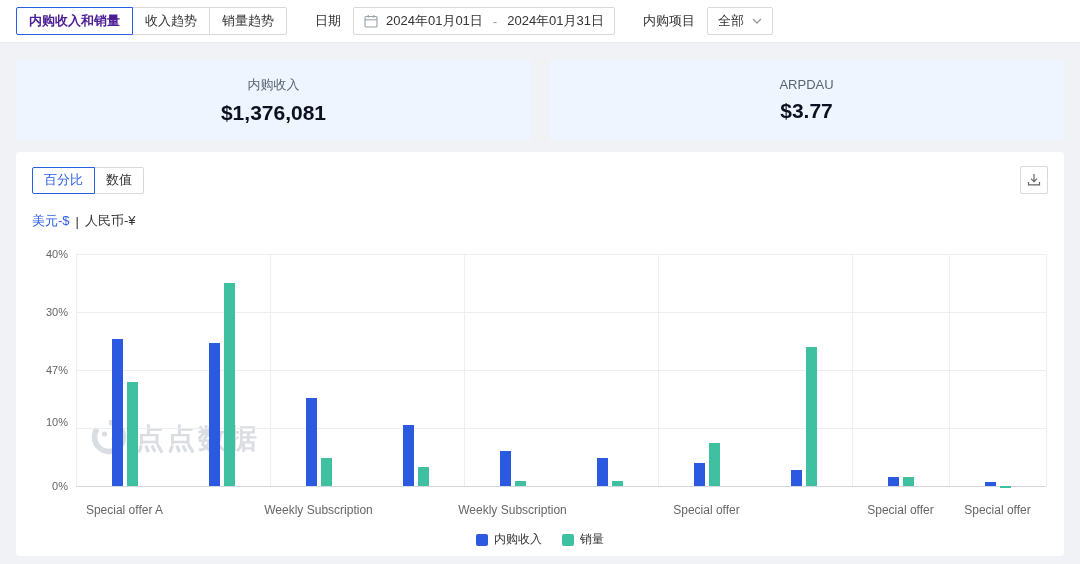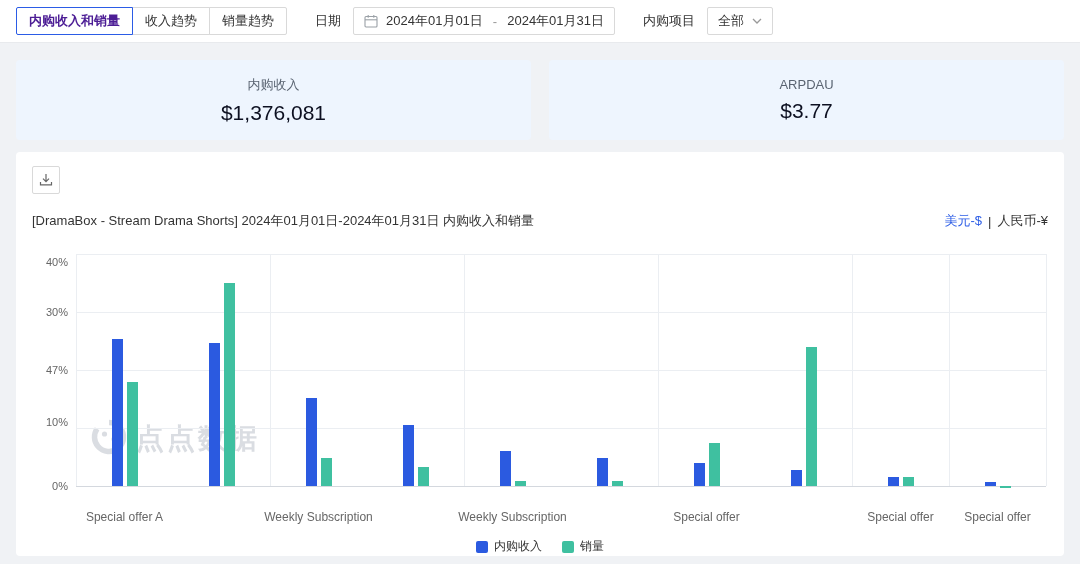--- a/index.html
+++ b/index.html
@@ -15,21 +15,21 @@
   .tab.active{color:#4c1d95;border-color:#2b5ce6;position:relative;z-index:1;font-weight:bold}
   .flabel{font-size:13px;color:#333;margin-left:28px;margin-right:12px}
   .daterange,.select{display:flex;align-items:center;gap:8px;height:28px;border:1px solid #d9d9d9;border-radius:2px;padding:0 10px;font-size:13px;color:#333;background:#fff;cursor:pointer}
   .dsep{color:#999;margin:0 2px}
   .cal,.chev,.dlicon{display:inline-flex;align-items:center}
 
   
   .cards{display:flex;gap:18px;margin:18px 16px 12px}
   .card{flex:1;height:80px;background:#eef5fe;border-radius:4px;display:flex;flex-direction:column;align-items:center;justify-content:center;gap:7px}
   .card-title{font-size:13px;color:#5a6472}
-  .card-value{font-size:21px;font-weight:normal;color:#0d1021}
+  .card-value{font-size:21px;font-weight:bold;color:#0d1021}
 
   
   .panel{margin:0 16px;background:#fff;border-radius:4px;height:404px;padding:14px 16px;position:relative}
   .panel-toolbar{display:flex;justify-content:space-between;align-items:center}
   .mode-group{display:flex}
   .mode{height:27px;padding:0 11px;background:#fff;border:1px solid #d9d9d9;font-size:13px;color:#333;margin-left:-1px;cursor:pointer;font-family:inherit}
   .mode:first-child{margin-left:0;border-radius:2px 0 0 2px}
   .mode:last-child{border-radius:0 2px 2px 0}
   .mode.active{color:#2b5ce6;border-color:#2b5ce6;position:relative;z-index:1}
   .dl-btn{width:28px;height:28px;border:1px solid #d9d9d9;border-radius:2px;background:#fff;display:flex;align-items:center;justify-content:center;cursor:pointer}
@@ -43,21 +43,21 @@
 
   
   .chart-wrap{display:flex;margin-top:24px}
   .yaxis{width:44px;position:relative;height:232px;flex:none}
   .ytick{position:absolute;right:8px;transform:translateY(-50%);font-size:11px;color:#666}
   .plot{position:relative;width:970px;height:232px;overflow:visible;flex:none}
   .hline{position:absolute;left:0;right:0;height:1px;background:#ebeef2}
   .hline.base{background:#d4d8de}
   .vline{position:absolute;top:0;bottom:0;width:1px;background:#ebeef2}
   .bar{position:absolute;z-index:1}
-  .xlabels{position:relative;margin-left:44px;width:970px;height:18px;margin-top:24px}
+  .xlabels{position:relative;margin-left:44px;width:970px;height:18px;margin-top:17px}
   .xtick{position:absolute;transform:translateX(-50%);font-size:12px;color:#666;white-space:nowrap}
   .legend{display:flex;justify-content:center;gap:20px;margin-top:10px;align-items:center}
   .legend-item{display:flex;align-items:center;gap:6px;cursor:pointer}
   .legend-marker{width:12px;height:12px;border-radius:2px}
   .legend-label{font-size:12px;color:#333}
 
   .watermark{position:absolute;left:14px;top:164px;display:flex;align-items:center;gap:8px;color:#dadde2;z-index:0}
   .wm-text{font-size:28px;font-weight:bold;letter-spacing:3px}
 </style>
 </head>
@@ -102,46 +102,49 @@
     <div class="card-value">$1,376,081</div>
   </div>
   <div class="card">
     <div class="card-title">ARPDAU</div>
     <div class="card-value">$3.77</div>
   </div>
 </div>
 
 <div class="panel">
   <div class="panel-toolbar">
+    <div class="mode-group">
+      <button class="mode active">百分比</button>
+      <button class="mode">数值</button>
+    </div>
     <button class="dl-btn">
       <span class="dlicon">
         <svg width="14" height="14" viewBox="0 0 14 14">
             <path d="M7 1 v7.2 M4 5.6 L7 8.6 L10 5.6" stroke="#666" fill="none" stroke-width="1.2"></path>
             <path d="M1.5 9 v2.8 h11 v-2.8" stroke="#666" fill="none" stroke-width="1.2"></path>
           </svg>
       </span>
     </button>
   </div>
 
   <div class="title-row">
-    <div class="chart-title">[DramaBox - Stream Drama Shorts] 2024年01月01日-2024年01月31日 内购收入和销量</div>
     <div class="currency">
       <span class="cur-usd">美元-$</span>
       <span class="cur-div">|</span>
       <span class="cur-cny">人民币-¥</span>
     </div>
   </div>
 
   <div class="chart-wrap">
     <div class="yaxis" id="yaxis">
         <div class="ytick" style="top: 232px;">0%</div>
         <div class="ytick" style="top: 168px;">10%</div>
         <div class="ytick" style="top: 116px;">47%</div>
         <div class="ytick" style="top: 58px; text-align: center;">30%</div>
-        <div class="ytick" style="top: 8px;">40%</div>
+        <div class="ytick" style="top: 0px;">40%</div>
       </div>
     <div class="plot" id="plot">
       <div class="watermark">
         <span>
           <svg width="38" height="38" viewBox="0 0 38 38">
               <circle cx="19" cy="19" r="14.5" fill="none" stroke="#dadde2" stroke-width="5.5" stroke-dasharray="64 14" transform="rotate(-40 19 19)"></circle>
               <circle cx="14.5" cy="16" r="2.6" fill="#dadde2"></circle>
               <circle cx="24" cy="21" r="2.6" fill="#dadde2"></circle>
             </svg>
         </span>

